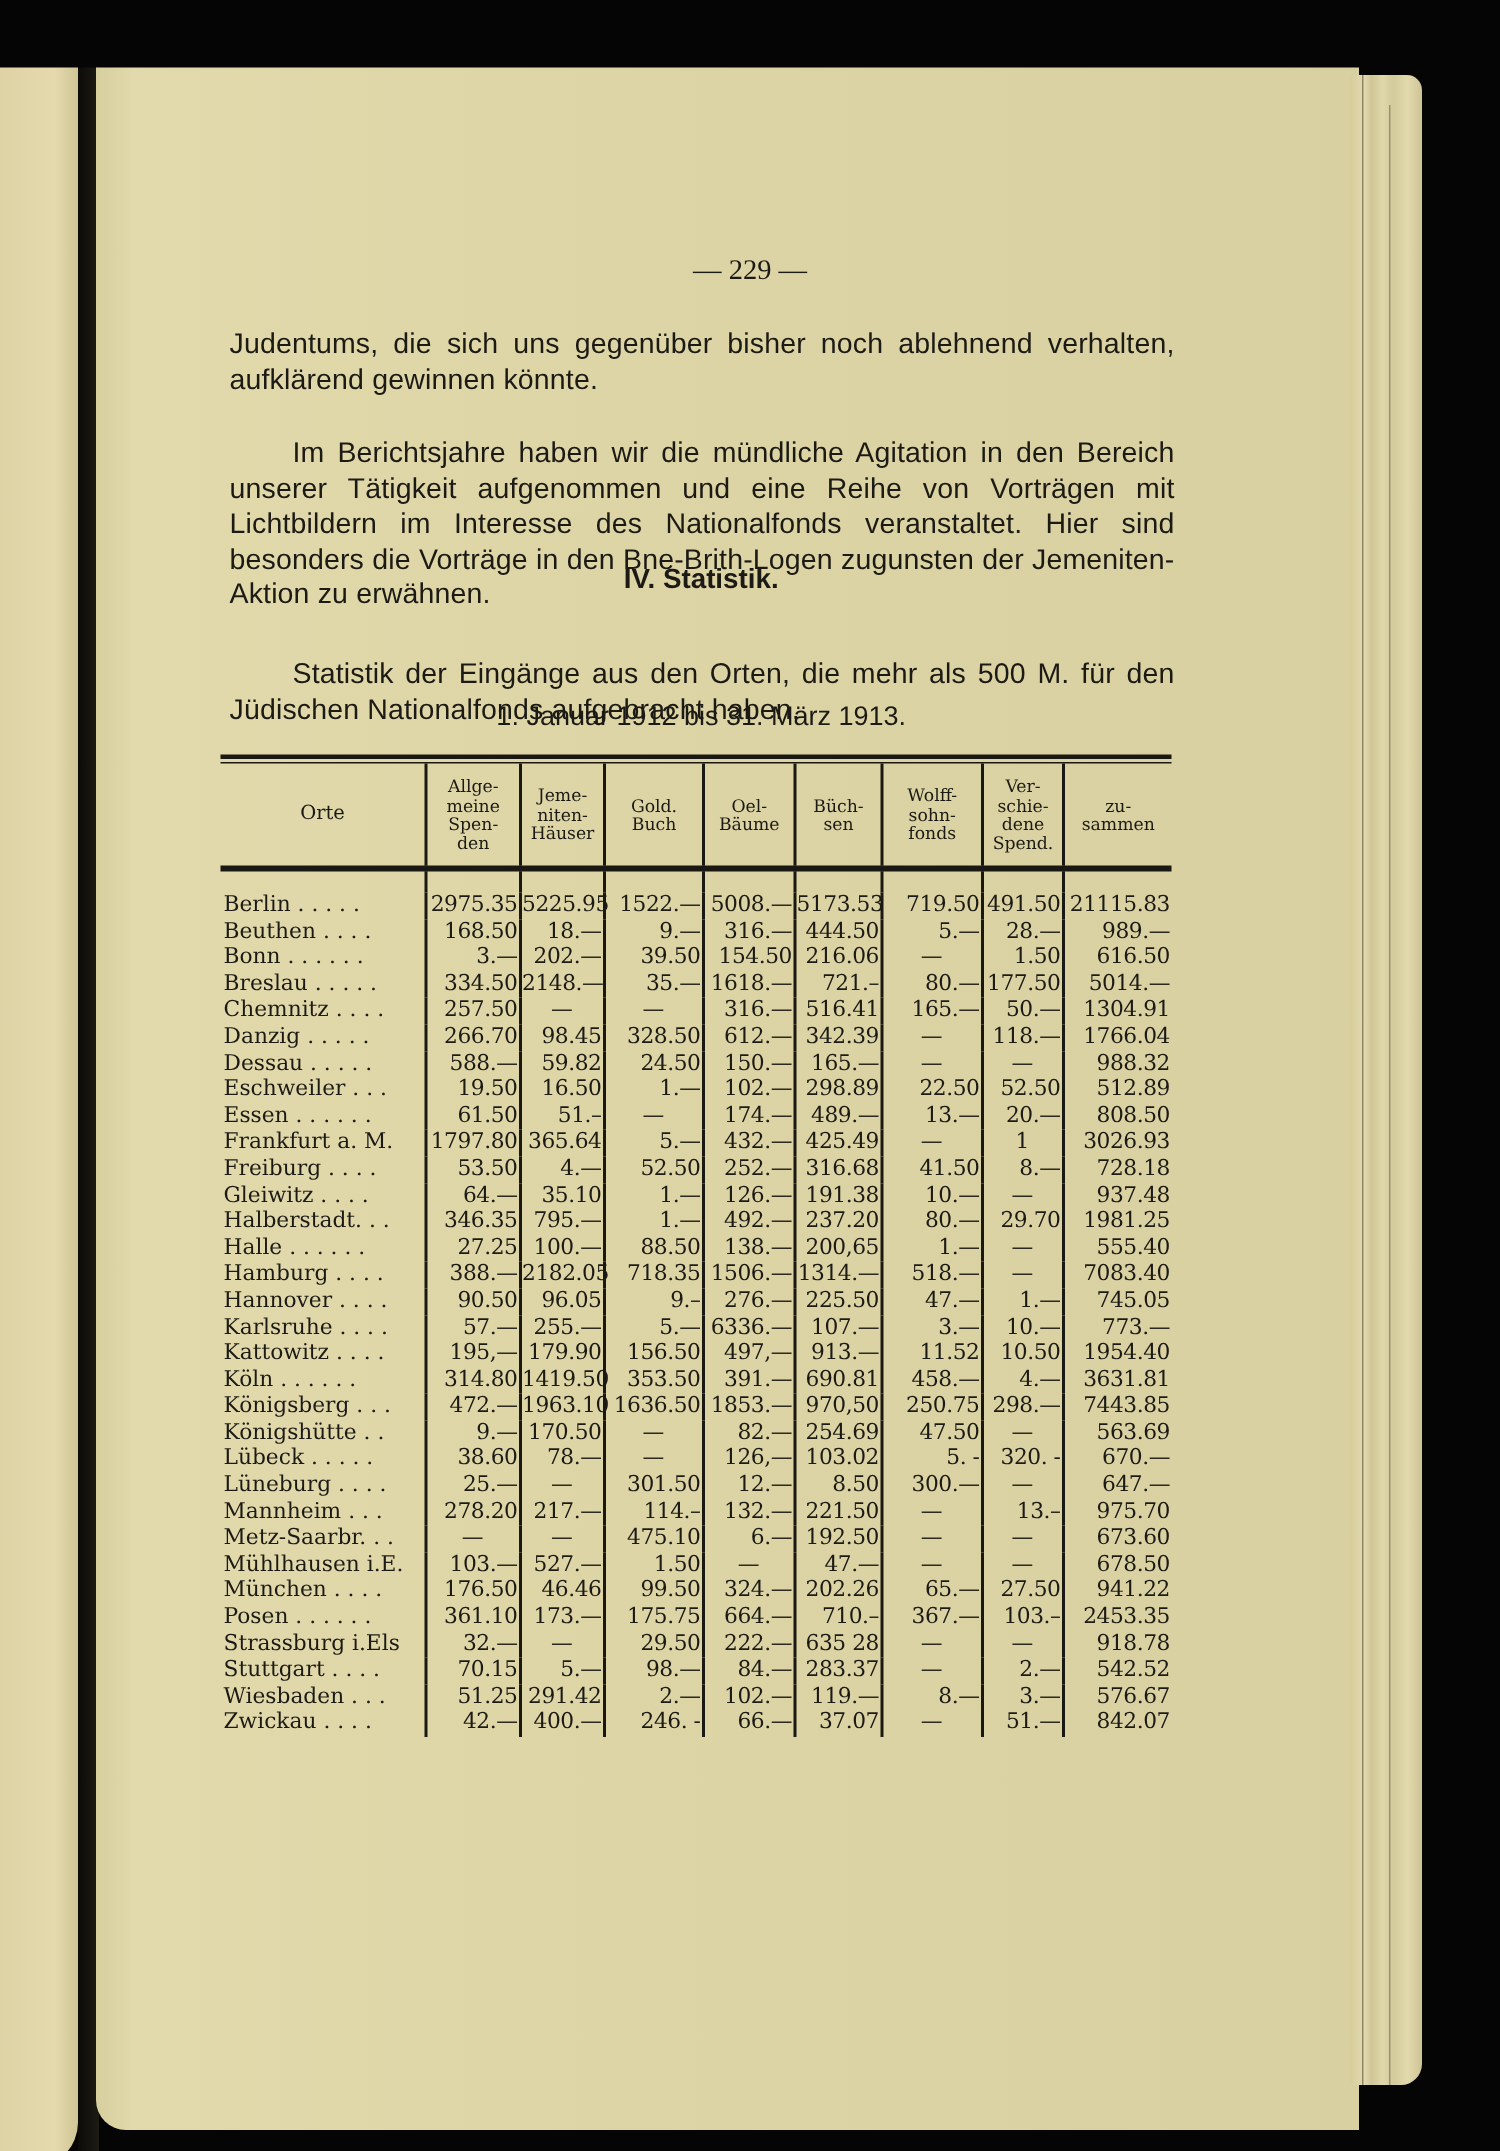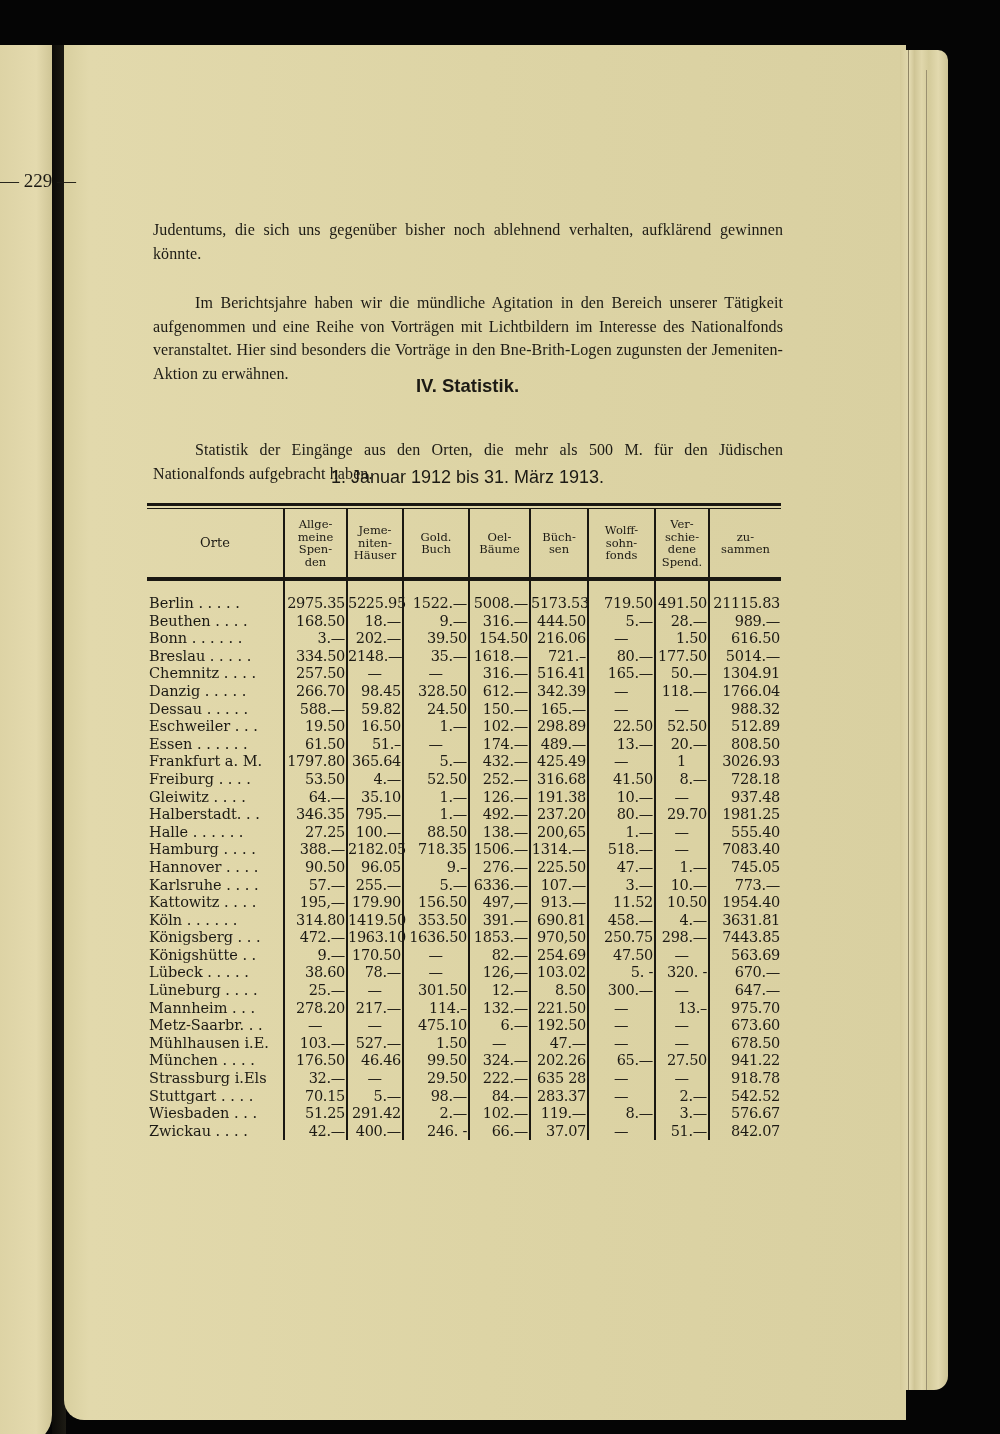--- a/index.html
+++ b/index.html
@@ -3,22 +3,22 @@
 <meta charset="utf-8">
 <style>
   html,body{margin:0;padding:0;}
   body{width:1000px;height:1434px;background:#050505;position:relative;overflow:hidden;font-family:"Liberation Serif","DejaVu Serif",serif;color:#1c1a14;}
   .left-page{position:absolute;left:0;top:45px;width:52px;height:1400px;background:linear-gradient(90deg,#ddd3a5,#e4daae 70%,#cfc596);border-bottom-right-radius:30px;}
   .gutter{position:absolute;left:52px;top:45px;width:14px;height:1400px;background:linear-gradient(90deg,#0c0b08,#1d1b14);}
   .page{position:absolute;left:64px;top:45px;width:842px;height:1375px;background:linear-gradient(90deg,#d8cf9f 0%,#e2d9ac 3%,#ddd4a5 50%,#d9d0a1 100%);border-bottom-left-radius:20px;}
   .page-edges{position:absolute;left:900px;top:50px;width:48px;height:1340px;background:linear-gradient(90deg,#d6cc9c,#e3dab0 20%,#cfc596 30%,#e0d7ab 45%,#d4cb9b 60%,#e2d9ae 80%,#cdc395);border-top-right-radius:10px;border-bottom-right-radius:14px;}
   .page-edges::before{content:"";position:absolute;left:8px;top:0;bottom:0;width:1px;background:#8f8565;}
   .page-edges::after{content:"";position:absolute;left:26px;top:20px;bottom:0;width:1px;background:#9a9070;}
-  .page-number{position:absolute;left:0;width:1000px;top:170px;font-size:19px;}
-  .body-text{position:absolute;left:153px;width:630px;font-family:Liberation Serif, serif;font-size:16px;line-height:23.5px;text-align:justify;letter-spacing:0.1px;}
+  .page-number{position:absolute;left:0;width:1000px;top:170px;text-align:center;font-size:19px;}
+  .body-text{position:absolute;left:153px;width:630px;font-family:Liberation Sans, sans-serif;font-size:19px;line-height:23.5px;text-align:justify;letter-spacing:0.1px;}
   .para{margin:0;}
   .p1{top:218px;}
   .p2{top:265px;}
   .indent{text-indent:42px;margin-top:26px;}
   .heading{position:absolute;left:0;width:935px;top:375px;text-align:center;font-family:"Liberation Sans",sans-serif;font-weight:bold;font-size:18.5px;}
   .p3{top:412px;}
   .date-line{position:absolute;left:0;width:935px;top:467px;text-align:center;font-family:"Liberation Sans",sans-serif;font-size:18px;}
   .table-wrap{position:absolute;left:147px;top:503px;width:634px;}
   .rule-double{border-top:3px solid #1a1812;height:2px;border-bottom:1.5px solid #1a1812;}
   table{border-collapse:collapse;width:634px;table-layout:fixed;font-family:"DejaVu Serif","Liberation Serif",serif;}
@@ -380,20 +380,31 @@
           <td>176.50</td>
           <td>46.46</td>
           <td>99.50</td>
           <td>324.—</td>
           <td>202.26</td>
           <td>65.—</td>
           <td>27.50</td>
           <td>941.22</td>
         </tr>
         <tr>
+          <td class="place">Posen . . . . . .</td>
+          <td>361.10</td>
+          <td>173.—</td>
+          <td>175.75</td>
+          <td>664.—</td>
+          <td>710.–</td>
+          <td>367.—</td>
+          <td>103.–</td>
+          <td>2453.35</td>
+        </tr>
+        <tr>
           <td class="place">Strassburg i.Els</td>
           <td>32.—</td>
           <td class="dash">—</td>
           <td>29.50</td>
           <td>222.—</td>
           <td>635 28</td>
           <td class="dash">—</td>
           <td class="dash">—</td>
           <td>918.78</td>
         </tr>

